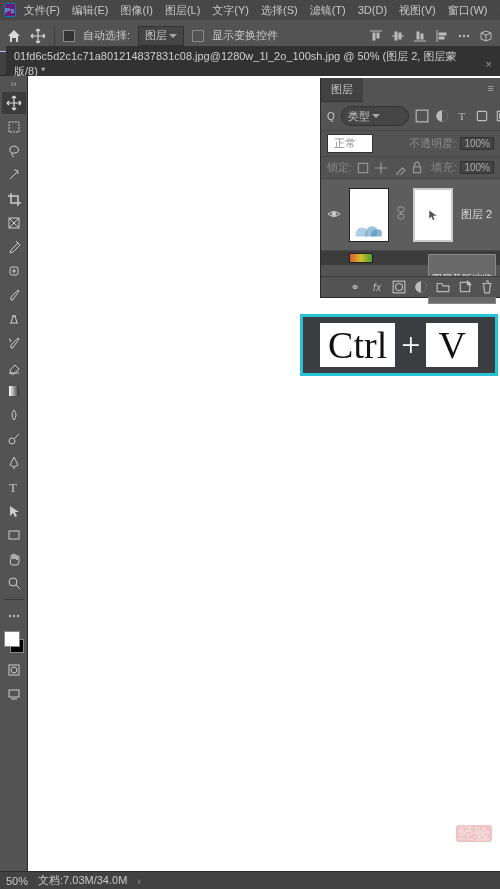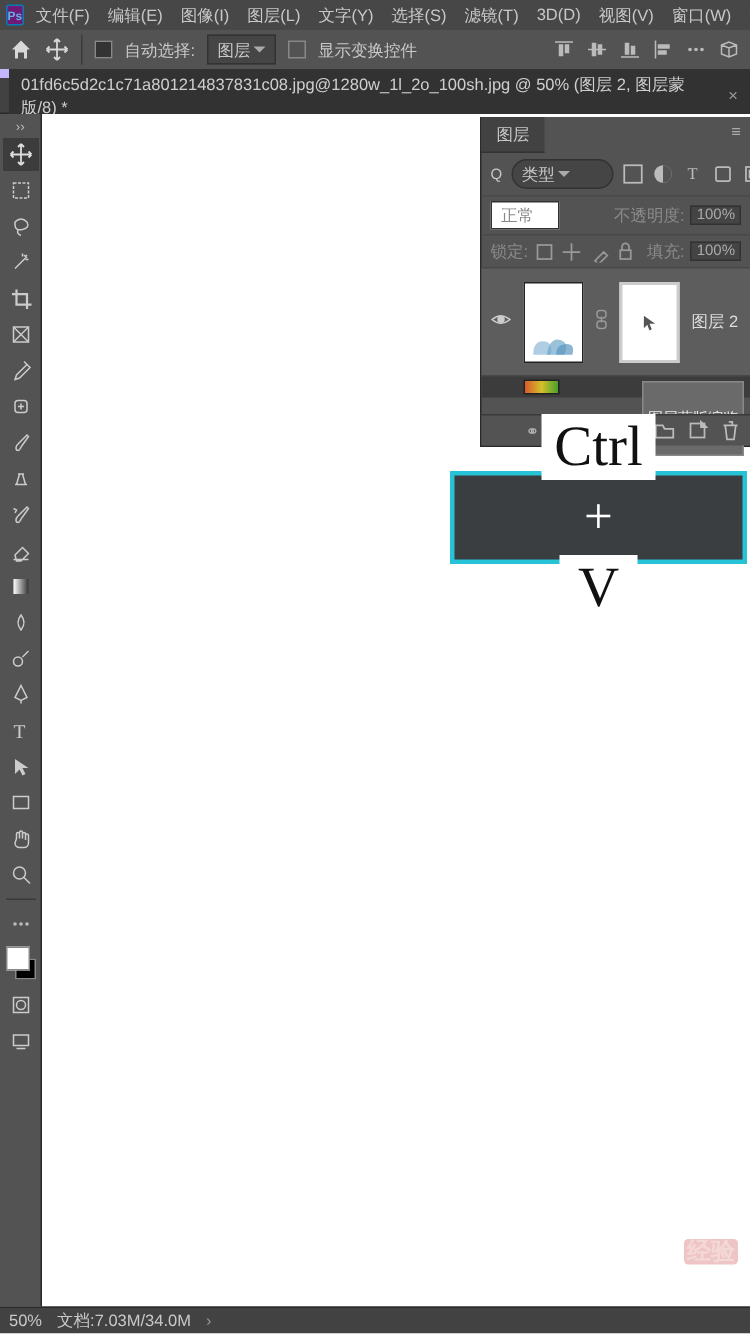--- a/index.html
+++ b/index.html
@@ -27,21 +27,21 @@
     font-size: 8px; font-weight: bold; color: #5fb3e8;
     border-radius: 2px;
   }
   .menu-item { padding: 2px 4px; font-size: 11px; white-space: nowrap; }
   .options-bar {
     display: flex; align-items: center;
     background: #535353;
     height: 32px;
     padding: 0 6px;
     gap: 8px;
-    border-bottom: 6px solid #c4b5fd;
+    border-bottom: 1px solid #c4b5fd;
   }
   .home-icon, .move-icon { color: #d8d8d8; width: 16px; display: flex; justify-content: center;}
   .opt-sep { width: 1px; height: 20px; background: #3a3a3a; }
   .checkbox { width: 12px; height: 12px; border: 1px solid #888; display: inline-block; }
   .dropdown {
     display: inline-flex; align-items: center; gap: 2px;
     background: #454545; border: 1px solid #323232;
     padding: 1px 6px; height: 20px;
   }
   .dropdown-arrow { border-left: 4px solid transparent; border-right: 4px solid transparent; border-top: 4px solid #aaa; }
@@ -171,21 +171,20 @@
   }
   .panel-footer div { width: 14px; height: 14px; display:flex; align-items:center; justify-content:center; color:#bbb; }
   
   .shortcut-overlay {
     position: absolute; top: 314px; left: 300px;
     width: 198px; height: 62px;
     background: #3a3e40;
     border: 3px solid #26c2d6;
     display: flex; align-items: center; justify-content: center;
     gap: 6px;
-    flex-direction: column;
   }
   .shortcut-key {
     background: #fff; color: #111;
     font-family: "Times New Roman", serif;
     font-size: 38px;
     padding: 0 8px;
     line-height: 44px;
     display: flex; align-items: center;
   }
   .shortcut-plus {

